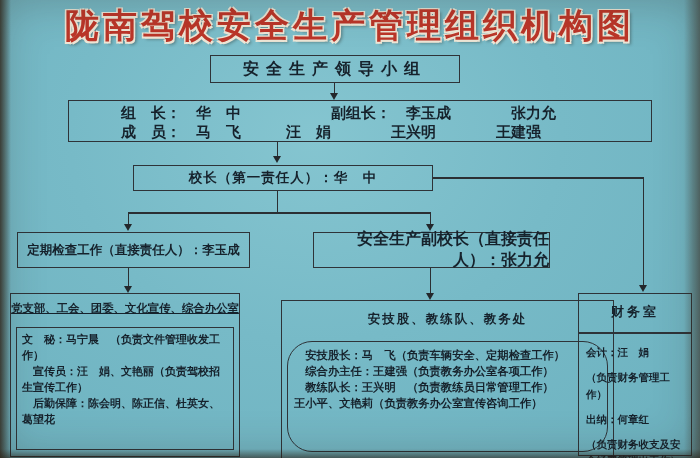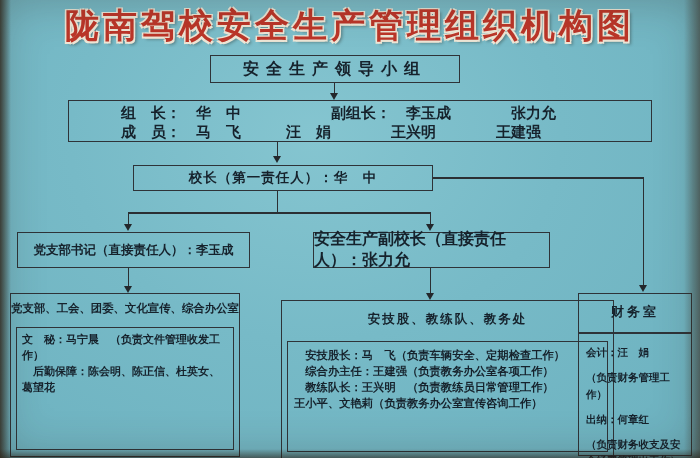--- a/index.html
+++ b/index.html
@@ -25,42 +25,42 @@
     text-shadow:-1.5px -1.5px 0 #eee6d6, 1.5px -1.5px 0 #eee6d6,
                 -1.5px 1.5px 0 #eee6d6, 1.5px 1.5px 0 #eee6d6,
                 3px 3px 3px rgba(30,25,18,.35);
     white-space:nowrap;
   }
 
   .node{
     position:absolute;border:1.6px solid #2e3338;
     font-weight:700;color:#16222c;box-sizing:border-box;
   }
-  .node-center{display:flex;align-items:center;justify-content:center;text-align:left;}
+  .node-center{display:flex;align-items:center;justify-content:center;text-align:right;}
 
   .box-root{left:210px;top:55px;width:250px;height:28px;font-size:16px;letter-spacing:7px;}
   .box-leadership{left:68px;top:100px;width:584px;height:42px;font-size:15px;}
   .box-leadership .ln{padding-left:52px;line-height:19px;white-space:pre;}
   .box-leadership .ln:first-child{padding-top:2px;}
   .box-principal{left:133px;top:165px;width:300px;height:26px;font-size:13.5px;letter-spacing:1px;font-family:Liberation Mono, monospace;}
   .box-party-sec{left:17px;top:232px;width:233px;height:36px;font-size:12.5px;}
   .box-safety-vp{left:313px;top:232px;width:237px;height:36px;font-size:16px;}
 
   .dept{background:transparent;}
   .dept .hdr{position:absolute;left:0;right:0;text-align:center;font-weight:700;}
   .dept .inner{position:absolute;border:1.5px solid #2e3338;overflow:hidden;}
   .dept .bl{font-weight:700;}
 
   .box-party-dept{left:10px;top:293px;width:230px;height:164px;}
-  .box-party-dept .hdr{top:7px;font-size:11.4px;}
+  .box-party-dept .hdr{top:7px;font-size:11.4px;text-decoration:underline;}
   .box-party-dept .inner{left:5px;right:5px;top:33px;bottom:6px;padding:4px 5px;font-size:11px;line-height:1.45;}
 
   .box-safety-dept{left:281px;top:300px;width:333px;height:159px;}
   .box-safety-dept .hdr{top:10px;font-size:12.5px;letter-spacing:2px;}
-  .box-safety-dept .inner{left:5px;right:5px;top:40px;bottom:6px;padding:5px 6px;font-size:11.3px;line-height:1.42;}
+  .box-safety-dept .inner{left:5px;right:5px;top:40px;bottom:6px;padding:5px 6px;font-size:11.3px;line-height:1.42;border-radius:25px;}
 
   .box-finance{left:578px;top:293px;width:114px;height:163px;}
   .box-finance .hdr{top:9px;font-size:13px;letter-spacing:3px;}
   .box-finance .divider{position:absolute;left:0;right:0;top:38px;height:1.5px;background:#2e3338;}
   .box-finance .body{position:absolute;left:0;right:0;top:44px;bottom:4px;padding:6px 7px;font-size:10.5px;line-height:1.55;}
   .box-finance .bl{margin-bottom:9px;}
 
   .vline,.hline{position:absolute;background:#2b2f33;}
   .vline{width:1.6px;}
   .hline{height:1.6px;}
@@ -99,35 +99,36 @@
   <div class="ah" style="left:639px;top:285px;"></div>
 
   <div class="vline" style="left:276.5px;top:191px;height:22px;"></div>
   <div class="hline" style="left:128px;top:212px;width:302px;"></div>
   <div class="vline" style="left:127.5px;top:212px;height:13px;"></div>
   <div class="ah" style="left:123.5px;top:224px;"></div>
   <div class="vline" style="left:429.5px;top:212px;height:13px;"></div>
   <div class="ah" style="left:425.5px;top:224px;"></div>
 
   <div class="node node-center box-party-sec">
-    <span>党支部书记（直接责任人）：李玉成</span>
+    <span>定期检查工作（直接责任人）：李玉成</span>
   </div>
   <div class="node node-center box-safety-vp">
     <span>安全生产副校长（直接责任人）：张力允</span>
   </div>
 
   <div class="vline" style="left:127.5px;top:268px;height:19px;"></div>
   <div class="ah" style="left:123.5px;top:286px;"></div>
   <div class="vline" style="left:429.5px;top:268px;height:26px;"></div>
   <div class="ah" style="left:425.5px;top:293px;"></div>
 
   <div class="node dept box-party-dept">
     <div class="hdr">党支部、工会、团委、文化宣传、综合办公室</div>
     <div class="inner">
       <div class="bl">文　秘：马宁晨　（负责文件管理收发工作）</div>
+      <div class="bl">　宣传员：汪　娟、文艳丽（负责驾校招生宣传工作）</div>
       <div class="bl">　后勤保障：陈会明、陈正信、杜英女、葛望花</div>
 
     </div>
   </div>
 
   <div class="node dept box-safety-dept">
     <div class="hdr">安技股、教练队、教务处</div>
     <div class="inner">
       <div class="bl">　安技股长：马　飞（负责车辆安全、定期检查工作）</div>
       <div class="bl">　综合办主任：王建强（负责教务办公室各项工作）</div>

